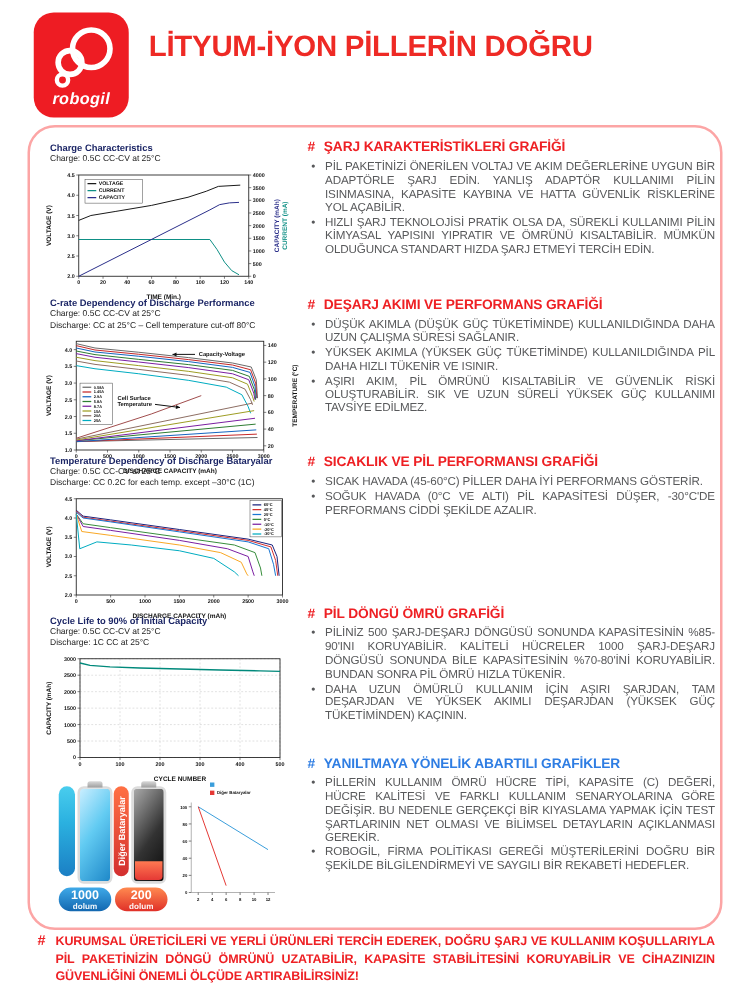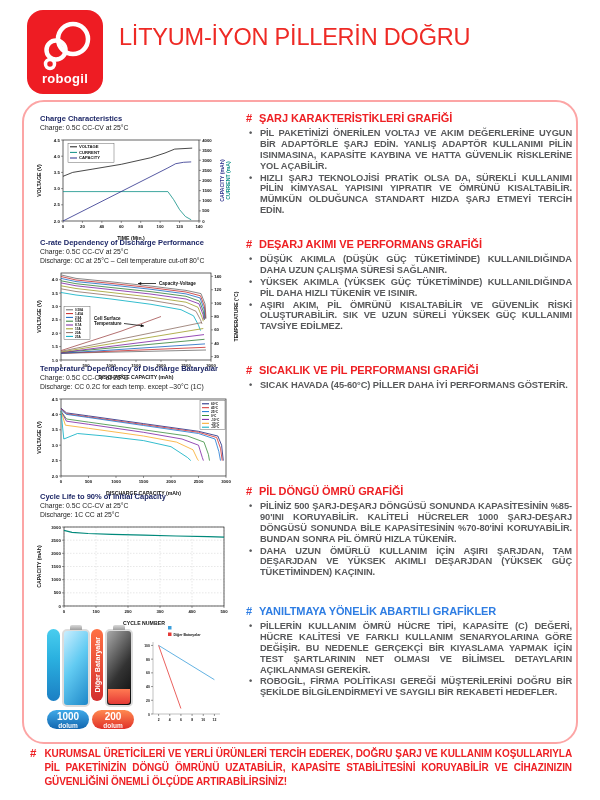--- a/index.html
+++ b/index.html
@@ -3,22 +3,22 @@
 <meta charset="utf-8">
 <style>
   html,body{margin:0;padding:0;background:#fff;}
   body{width:600px;height:800px;position:relative;font-family:"Liberation Sans",sans-serif;overflow:hidden;}
   .page{position:absolute;inset:0;background:#fff;}
 
   
   .header{position:absolute;left:27px;top:10px;display:flex;align-items:flex-start;}
   .logo{width:76px;height:84px;background:#ee1c23;border-radius:16px;position:relative;flex:0 0 auto;}
   .logo svg{position:absolute;left:0;top:0;}
-  .logo-text{position:absolute;bottom:8px;width:100%;text-align:center;color:#fff;font-size:13px;font-weight:600;letter-spacing:.3px;}
-  .title{margin-left:16px;padding-top:14px;color:#ee2a25;font-weight:400;font-size:23.5px;line-height:1.12;letter-spacing:-.2px;}
+  .logo-text{position:absolute;bottom:8px;width:100%;text-align:center;color:#fff;font-size:13px;font-weight:600;letter-spacing:.3px;font-style:italic;}
+  .title{margin-left:16px;padding-top:14px;color:#ee2a25;font-weight:700;font-size:23.5px;line-height:1.12;letter-spacing:-.2px;}
 
   
   .card{position:absolute;left:22px;top:100px;width:552px;height:640px;border:2px solid #fca5a5;border-radius:22px;background:#fff;}
 
   
   .chart-block{position:absolute;left:12px;width:214px;}
   .c-title{font-size:7.5px;font-weight:bold;color:#1c2666;margin:0 0 1px 4px;}
   .c-sub{font-size:6.8px;color:#222;margin-left:4px;line-height:1.3;}
   .c-svg{margin-top:2px;}
   svg text{font-family:"Liberation Sans",sans-serif;}
@@ -38,21 +38,21 @@
   .cap-label .sub{font-size:6.5px;line-height:7px;display:block;font-weight:600;opacity:.95;}
   .lbl-blue{left:11px;background:linear-gradient(180deg,#3fa9e8,#1267b0);}
   .lbl-red{left:56px;background:linear-gradient(180deg,#ff8a50,#e03028);}
   .mini{position:absolute;left:106px;top:2px;}
 
   
   .section{position:absolute;left:222px;width:326px;}
   .s-head{display:flex;gap:7px;font-size:11px;font-weight:800;letter-spacing:-.1px;}
   .s-head .mark{flex:0 0 auto;}
   .section ul{list-style:none;margin:4px 0 0 0;padding:0;}
-  .section li{position:relative;padding-left:14px;font-size:9.3px;font-weight:bold;color:#58595b;text-align:justify;line-height:1.17;letter-spacing:-.1px;margin-bottom:1px;}
+  .section li{position:relative;padding-left:14px;font-size:9.3px;font-weight:normal;color:#58595b;text-align:justify;line-height:1.17;letter-spacing:-.1px;margin-bottom:1px;}
   .section li::before{content:"•";position:absolute;left:3px;top:0;color:#58595b;}
 
   
   .footer{position:absolute;left:30px;top:747px;width:542px;display:flex;gap:8px;color:#ee2024;}
   .footer .mark{font-size:11.5px;font-weight:800;flex:0 0 auto;}
   .footer .ftxt{font-size:10px;font-weight:800;text-align:justify;line-height:1.38;letter-spacing:-.1px;}
 </style>
 </head>
 <body>
 
@@ -422,20 +422,21 @@
       </ul>
     </div>
 
     <div class="section" style="top:262px">
       <div class="s-head" style="color: rgb(238, 32, 36);">
         <span class="mark">#</span>
         <span>SICAKLIK VE PİL PERFORMANSI GRAFİĞİ</span>
       </div>
       <ul>
         <li>SICAK HAVADA (45-60°C) PİLLER DAHA İYİ PERFORMANS GÖSTERİR.</li>
+        <li>SOĞUK HAVADA (0°C VE ALTI) PİL KAPASİTESİ DÜŞER, -30°C'DE PERFORMANS CİDDİ ŞEKİLDE AZALIR.</li>
       </ul>
     </div>
 
     <div class="section" style="top:383px">
       <div class="s-head" style="color: rgb(238, 32, 36);">
         <span class="mark">#</span>
         <span>PİL DÖNGÜ ÖMRÜ GRAFİĞİ</span>
       </div>
       <ul>
         <li>PİLİNİZ 500 ŞARJ-DEŞARJ DÖNGÜSÜ SONUNDA KAPASİTESİNİN %85-90'INI KORUYABİLİR. KALİTELİ HÜCRELER 1000 ŞARJ-DEŞARJ DÖNGÜSÜ SONUNDA BİLE KAPASİTESİNİN %70-80'İNİ KORUYABİLİR. BUNDAN SONRA PİL ÖMRÜ HIZLA TÜKENİR.</li>

